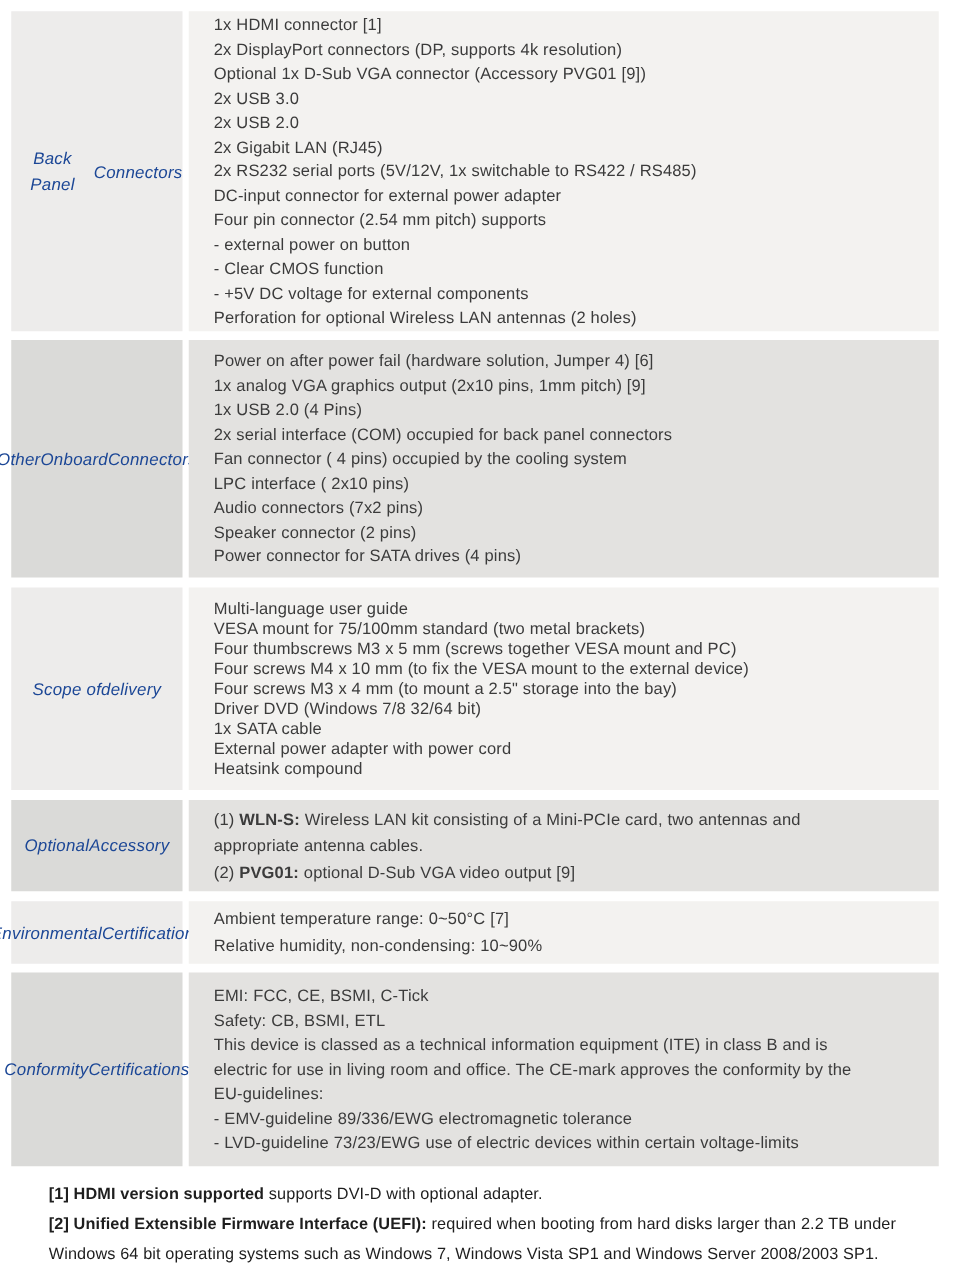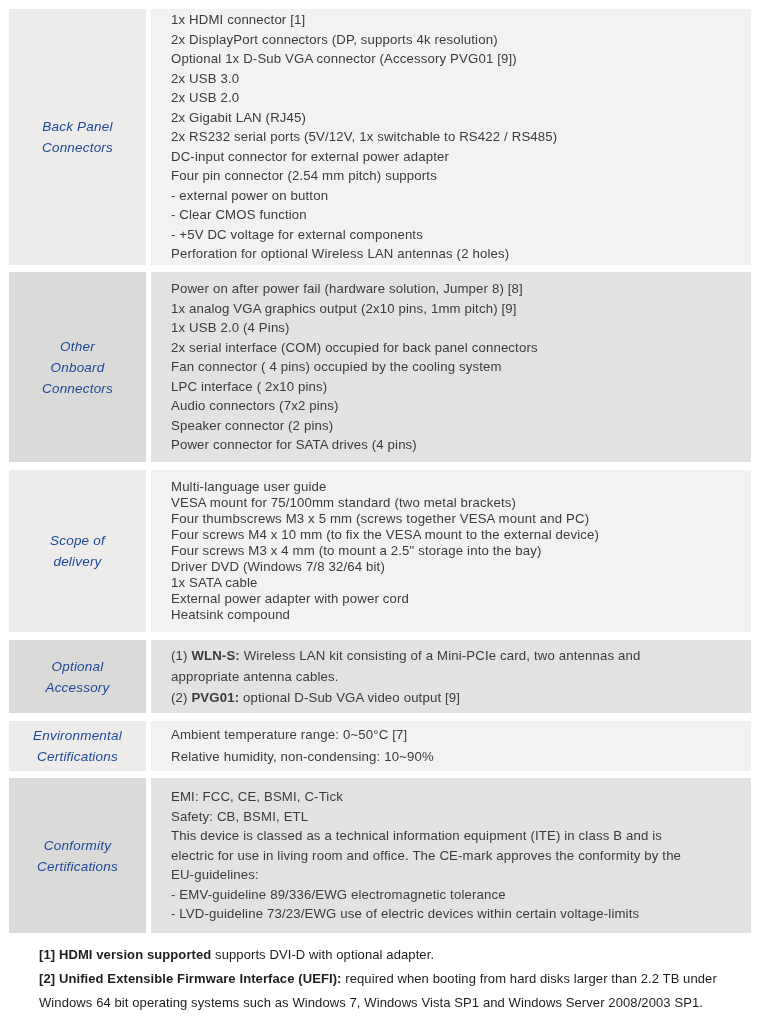--- a/index.html
+++ b/index.html
@@ -19,21 +19,21 @@
   }
   .spec-table{position:absolute;left:9px;top:9px;width:742px;}
   .row{display:flex;column-gap:5px;}
   .row-1{min-height:256px;margin-bottom:7px;}
   .row-2{min-height:190px;margin-bottom:8px;}
   .row-3{min-height:162px;margin-bottom:8px;}
   .row-4{min-height:73px;margin-bottom:8px;}
   .row-5{min-height:50px;margin-bottom:7px;}
   .row-6{min-height:155px;margin-bottom:0;}
   .label-cell{
-    width:137px;flex:none;display:flex;flex-direction:column;
+    width:137px;flex:none;display:flex;flex-direction:row;
     align-items:center;justify-content:center;text-align:center;
     font-style:italic;color:var(--label-text);
     font-size:13.5px;line-height:21px;letter-spacing:0.2px;
   }
   .content-cell{
     flex:1;display:flex;flex-direction:column;justify-content:center;
     padding-left:20px;padding-right:12px;box-sizing:border-box;
     color:var(--body-text);font-size:13.2px;letter-spacing:0.15px;
   }
   .row-light .label-cell{background:var(--row-light-label);}
@@ -78,21 +78,21 @@
       </div>
   </section>
 
   <section class="row row-2 row-dark">
     <div class="label-cell">
         <div class="line">Other</div>
         <div class="line">Onboard</div>
         <div class="line">Connectors</div>
       </div>
     <div class="content-cell">
-        <div class="line">Power on after power fail (hardware solution, Jumper 8) [8]</div>
+        <div class="line">Power on after power fail (hardware solution, Jumper 4) [6]</div>
         <div class="line">1x analog VGA graphics output (2x10 pins, 1mm pitch) [9]</div>
         <div class="line">1x USB 2.0 (4 Pins)</div>
         <div class="line">2x serial interface (COM) occupied for back panel connectors</div>
         <div class="line">Fan connector ( 4 pins) occupied by the cooling system</div>
         <div class="line">LPC interface ( 2x10 pins)</div>
         <div class="line">Audio connectors (7x2 pins)</div>
         <div class="line">Speaker connector (2 pins)</div>
         <div class="line">Power connector for SATA drives (4 pins)</div>
       </div>
   </section>

